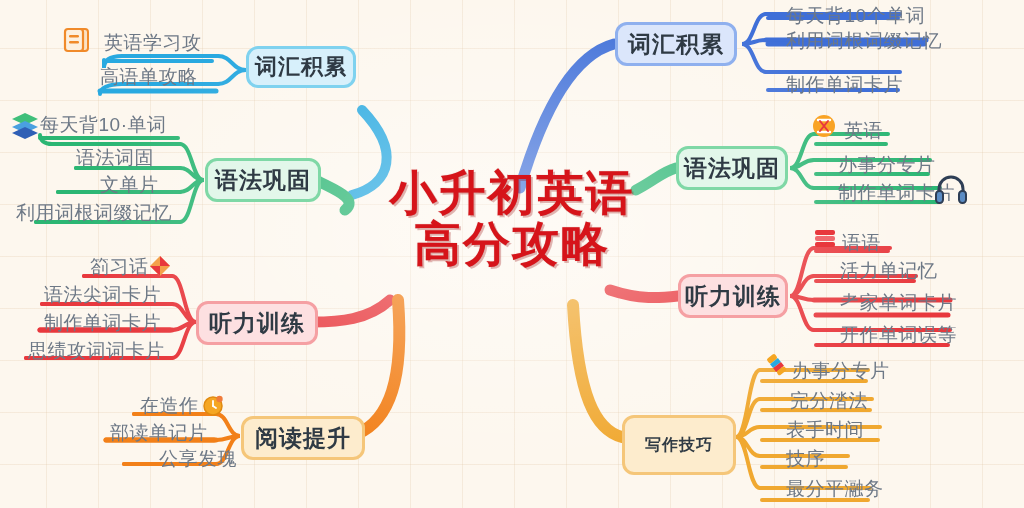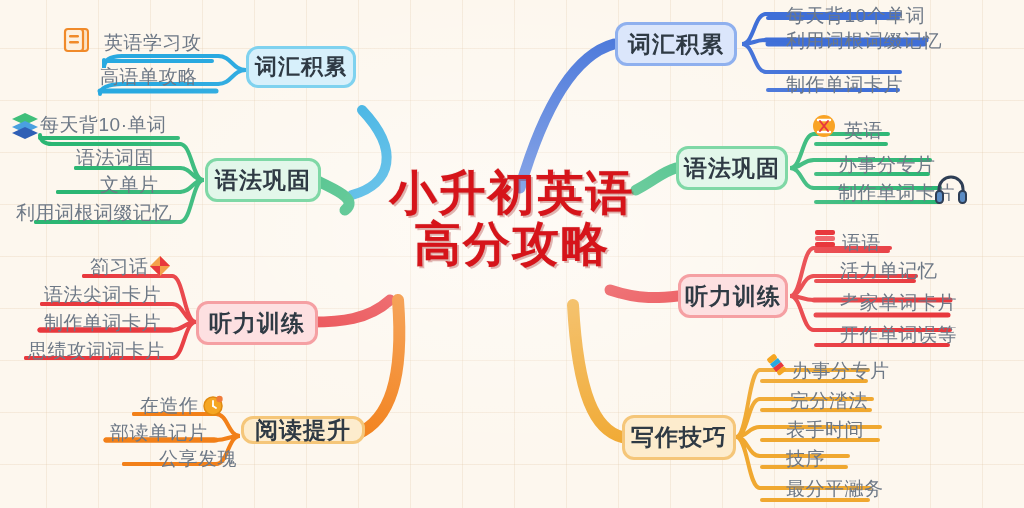--- a/index.html
+++ b/index.html
@@ -170,37 +170,37 @@
   </div>
 
   <div class="node" style="left:205px;top:158px;width:116px;height:44px;background:#e2f7ea;border:3px solid #7fd8a6;font-size:23px;">
     <span>语法巩固</span>
   </div>
 
   <div class="node" style="left:196px;top:301px;width:122px;height:44px;background:#fde0e1;border:3px solid #f5a0a3;font-size:23px;">
     <span>听力训练</span>
   </div>
 
-  <div class="node" style="left:241px;top:416px;width:124px;height:28px;background:#fdeccd;border:3px solid #f5c679;font-size:23px;">
+  <div class="node" style="left:241px;top:416px;width:124px;height:44px;background:#fdeccd;border:3px solid #f5c679;font-size:23px;">
     <span>阅读提升</span>
   </div>
 
   <div class="node" style="left:615px;top:22px;width:122px;height:44px;background:#dbe6fb;border:3px solid #8fb0ee;font-size:23px;">
     <span>词汇积累</span>
   </div>
 
   <div class="node" style="left:676px;top:146px;width:112px;height:44px;background:#e2f7ea;border:3px solid #7fd8a6;font-size:23px;">
     <span>语法巩固</span>
   </div>
 
   <div class="node" style="left:678px;top:274px;width:110px;height:44px;background:#fde0e1;border:3px solid #f5a0a3;font-size:23px;">
     <span>听力训练</span>
   </div>
 
-  <div class="node" style="left:622px;top:415px;width:114px;height:45px;background:#fdeccd;border:3px solid #f5c679;font-size:23px;">
+  <div class="node" style="left:622px;top:415px;width:114px;height:60px;background:#fdeccd;border:3px solid #f5c679;font-size:16px;">
     <span>写作技巧</span>
   </div>
 
   <div class="leaf l" style="left:104px;top:30px;">英语学习攻</div>
   <div class="leaf l" style="left:100px;top:64px;">高语单攻略</div>
 
   <div class="leaf l" style="left:40px;top:112px;">每天背10·单词</div>
   <div class="leaf l" style="left:76px;top:145px;">语法词固</div>
   <div class="leaf l" style="left:100px;top:172px;">文单片</div>
   <div class="leaf l" style="left:16px;top:200px;">利用词根词缀记忆</div>

